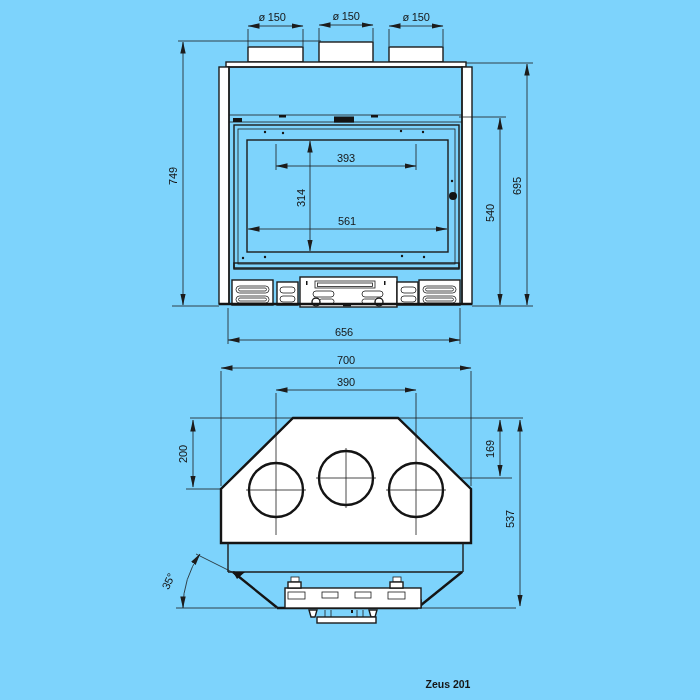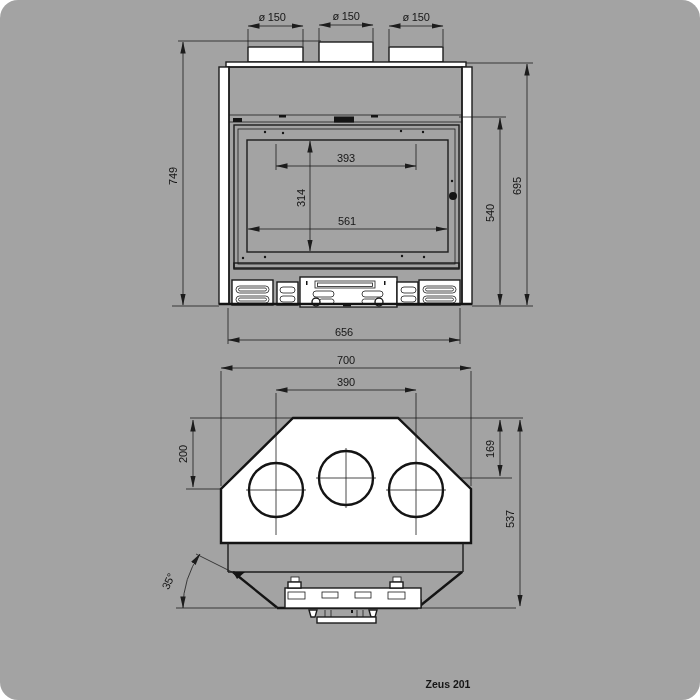--- a/index.html
+++ b/index.html
@@ -1,16 +1,16 @@
 <!DOCTYPE html>
 <html><head>
 <meta charset="utf-8">
 <style>
   html,body{margin:0;padding:0;background:#fff;}
-  #canvas{position:relative;width:700px;height:700px;background:#a3a3a3;overflow:hidden;border-radius:18px;}
+  #canvas{position:relative;width:700px;height:700px;background:#7dd3fc;overflow:hidden;}
   svg{display:block;}
   .thin{stroke:#1c1c1c;stroke-width:0.8;fill:none;}
   .med{stroke:#1c1c1c;stroke-width:1.4;fill:none;}
   .thk{stroke:#141414;stroke-width:2.4;fill:none;}
   .wfill{fill:#ffffff;}
   .ink{fill:#141414;stroke:none;}
   .dim{stroke:#1c1c1c;stroke-width:0.8;fill:none;marker-start:url(#arr);marker-end:url(#arr);}
   .arc{stroke:#1c1c1c;stroke-width:0.8;fill:none;marker-start:url(#arr);marker-end:url(#arr);}
   .dt{font-family:"Liberation Sans","DejaVu Sans",sans-serif;font-size:11px;fill:#161616;letter-spacing:-0.2px;}
   .ft{font-family:"Liberation Sans","DejaVu Sans",sans-serif;font-size:10.5px;font-weight:700;fill:#161616;}

